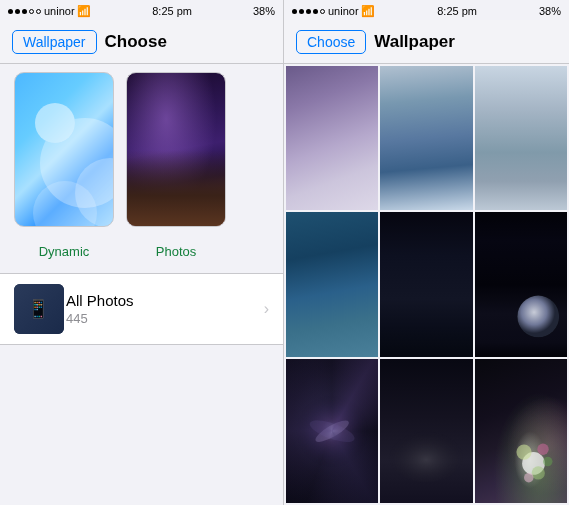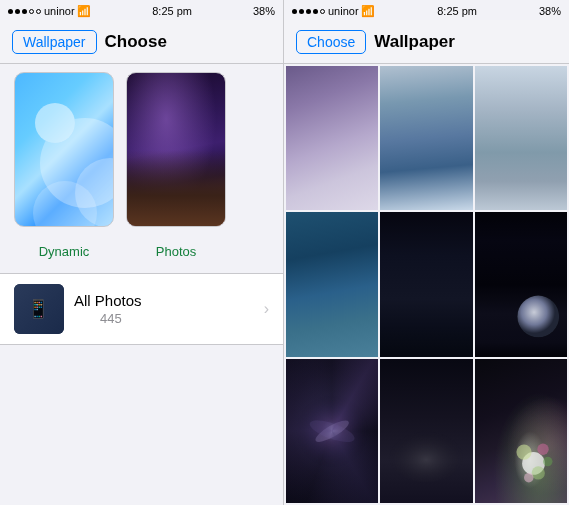--- a/index.html
+++ b/index.html
@@ -165,32 +165,31 @@
       inset: 0;
       display: flex;
       align-items: center;
       justify-content: center;
       color: rgba(255,255,255,0.8);
       font-size: 18px;
     }
 
     .photos-info {
       flex: 1;
-      padding: 0 10px;
+      padding: 0 2px;
     }
     .photos-title {
       font-size: 15px;
       color: #000;
       font-weight: 400;
     }
     .photos-count {
       font-size: 13px;
       color: #8e8e93;
       margin-top: 2px;
-      margin-left: 26px;
     }
 
     .chevron {
       color: #c8c8cc;
       font-size: 16px;
     }
 
     
     .right-panel {
       width: 285px;

